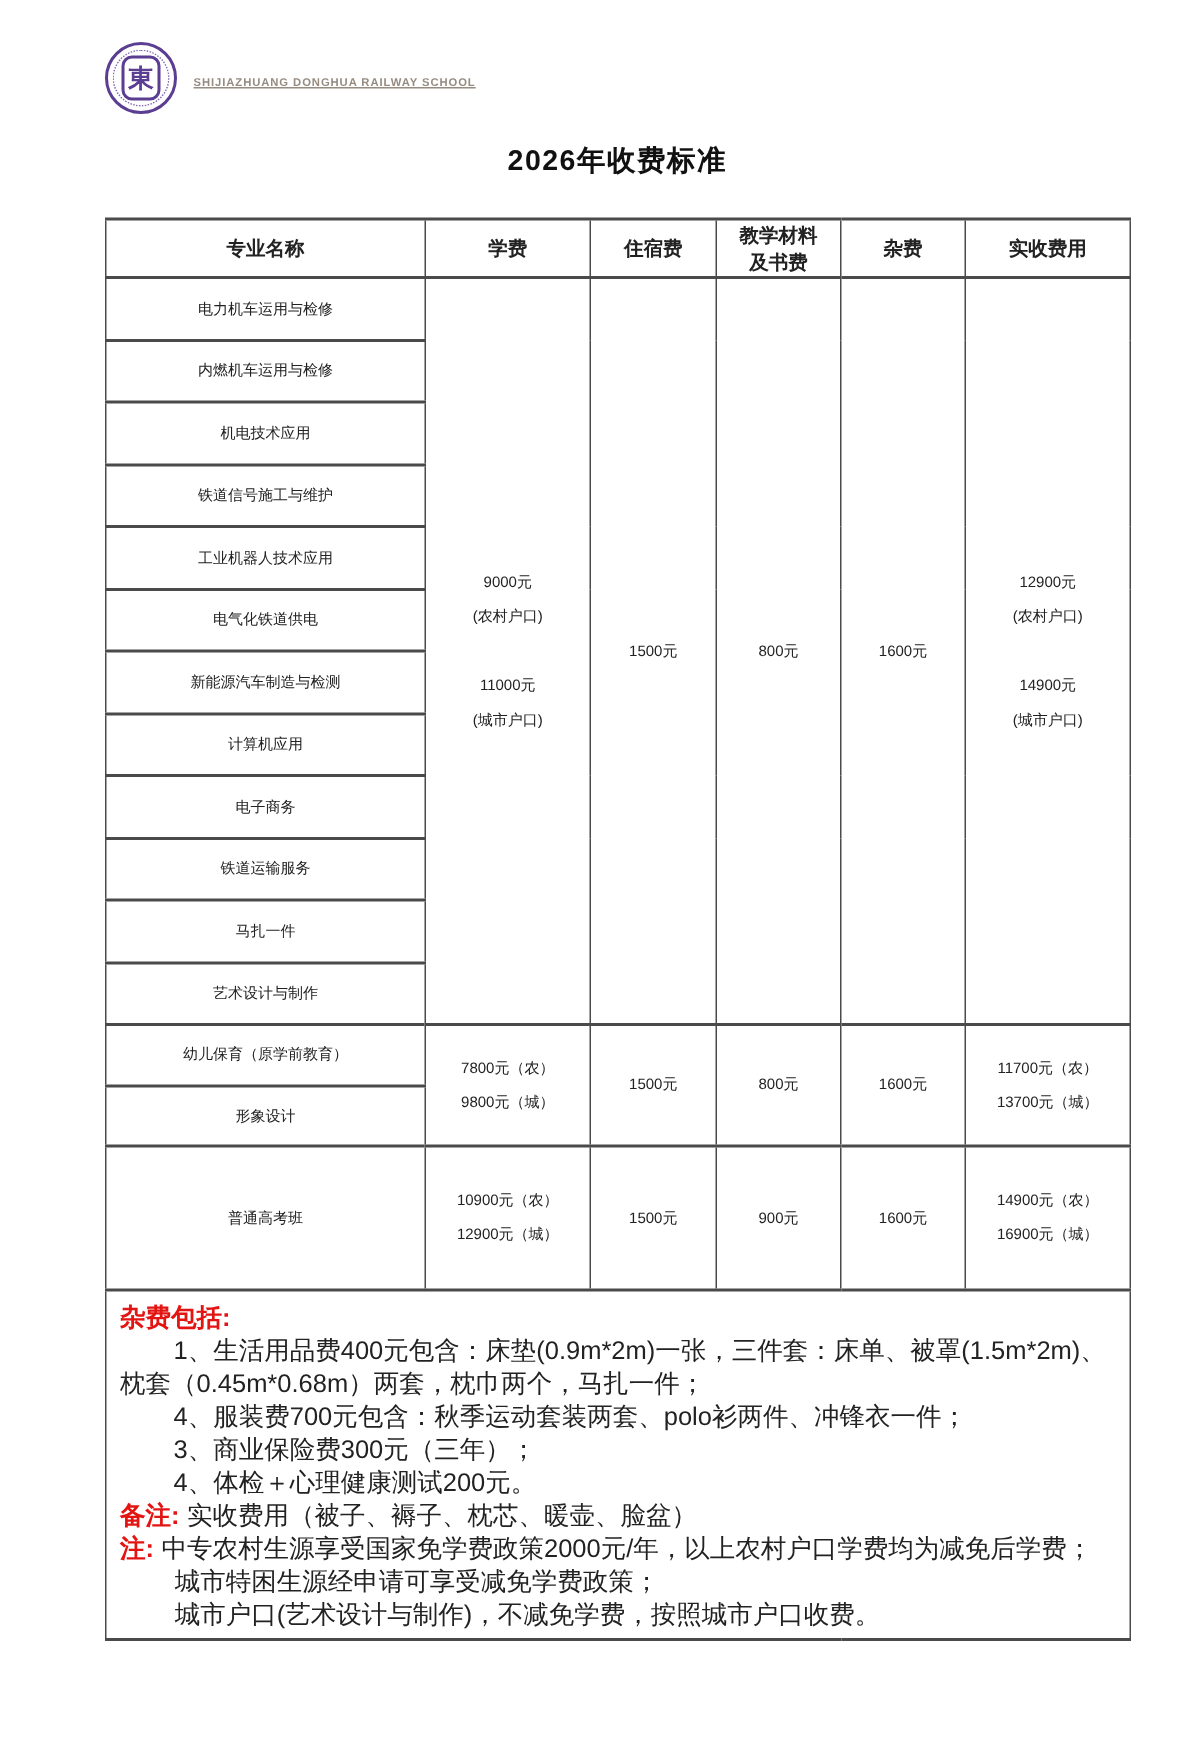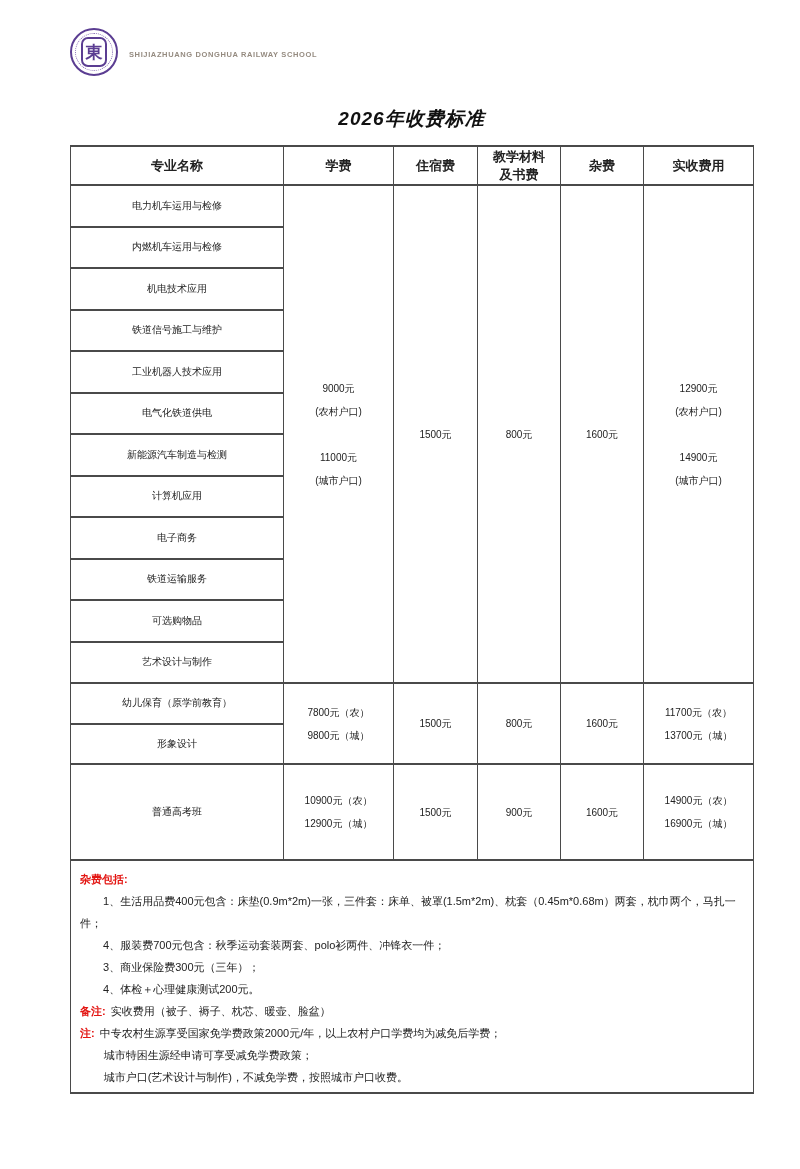--- a/index.html
+++ b/index.html
@@ -9,45 +9,45 @@
 
   
   .logo-row { position:absolute; top:28px; left:70px; display:flex; align-items:center; gap:11px; }
   .emblem { width:48px; height:48px; border-radius:50%; border:2px solid #5b3d92; position:relative;
             display:flex; align-items:center; justify-content:center; background:#fff; }
   .emblem::before { content:""; position:absolute; inset:3px; border-radius:50%; border:1px dotted #8468b3; }
   .emblem-core { width:26px; height:30px; border:2px solid #5b3d92; border-radius:7px;
                  display:flex; align-items:center; justify-content:center;
                  font-size:17px; line-height:1; color:#5b3d92; font-weight:bold; background:#fff; }
   .logo-text .cn { font-size:19px; font-weight:700; color:#8a7f74; letter-spacing:1.6px; }
-  .logo-text .en { font-size:7.5px; font-weight:700; color:#958b80; letter-spacing:0.62px; margin-top:5px; }
+  .logo-text .en { font-size:7.5px; font-weight:700; color:#958b80; letter-spacing:0.62px; margin-top:5px;text-decoration:underline; }
 
   
-  .title { position:absolute; top:106px; left:70px; width:683px; text-align:center;
-           font-size:19px; font-weight:700; color:#111; letter-spacing:1px;font-style:italic; }
+  .title { position:absolute; top:94px; left:70px; width:683px; text-align:center;
+           font-size:19px; font-weight:700; color:#111; letter-spacing:1px; }
 
   
   .fee-table { position:absolute; top:145px; left:70px; width:683px;
                border-collapse:collapse; table-layout:fixed; }
   .fee-table th, .fee-table td {
     border:1px solid #4a4a4a; border-top-width:2px; border-bottom-width:2px;
     text-align:center; vertical-align:middle; font-size:10px; color:#222;
     overflow:hidden;
   }
   .fee-table th { font-weight:700; font-size:13px; white-space:pre-line; line-height:18px; }
   thead tr { height:39px; }
   tr.r1  { height:41.5px; }
   tr.r2  { height:40.5px; }
   tr.r3  { height:96px; }
   tr.rn  { height:222px; }
   td.val { line-height:23px; }
   .multiline { white-space:pre-line; line-height:21px; }
 
   
-  td.notes { vertical-align:top; text-align:left; padding:7px 9px 4px 9px; line-height:22px; font-size:11px; }
+  td.notes { vertical-align:top; text-align:left; padding:7px 9px 4px 9px; line-height:22px; font-size:17px; }
   .red { color:#e31512; font-weight:700; }
   .note-item { text-indent:2.1em; }
   .note-flex .lbl { margin-right:5px; }
   .zhu-cont { padding-left:2.15em; }
 </style>
 </head>
 <body>
 
 <div class="page">
 
@@ -120,21 +120,21 @@
       <tr class="r1">
           <td>计算机应用</td>
         </tr>
       <tr class="r1">
           <td>电子商务</td>
         </tr>
       <tr class="r1">
           <td>铁道运输服务</td>
         </tr>
       <tr class="r1">
-          <td>可选购物品</td>
+          <td>马扎一件</td>
         </tr>
       <tr class="r1">
           <td>艺术设计与制作</td>
         </tr>
 
       <tr class="r2">
         <td>幼儿保育（原学前教育）</td>
         <td class="val multiline" rowspan="2">7800元（农）
 9800元（城）</td>
         <td class="val" rowspan="2">1500元</td>

